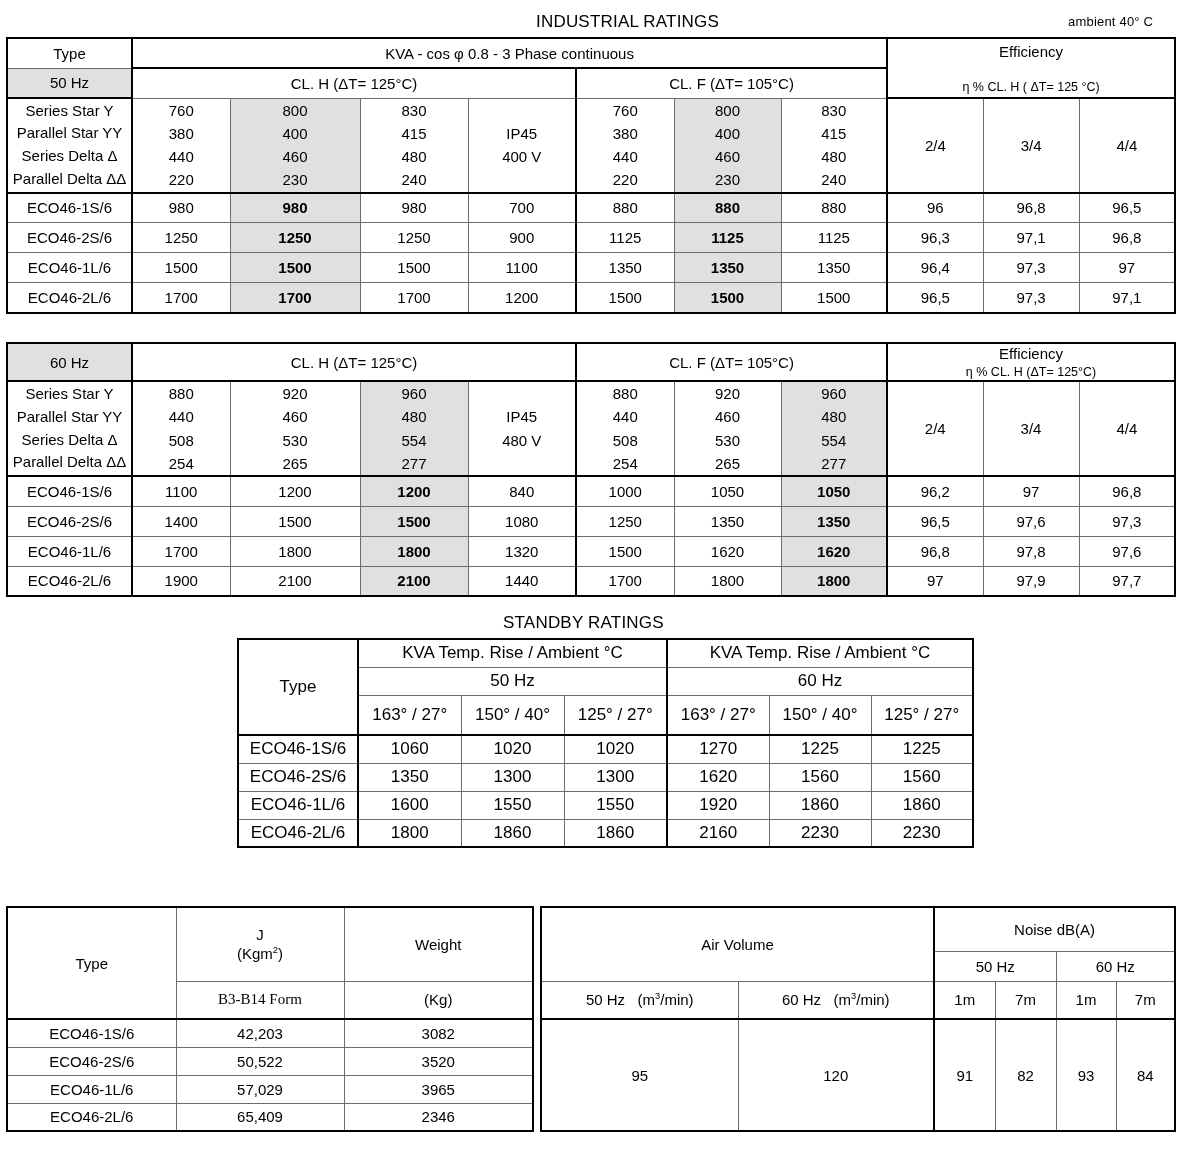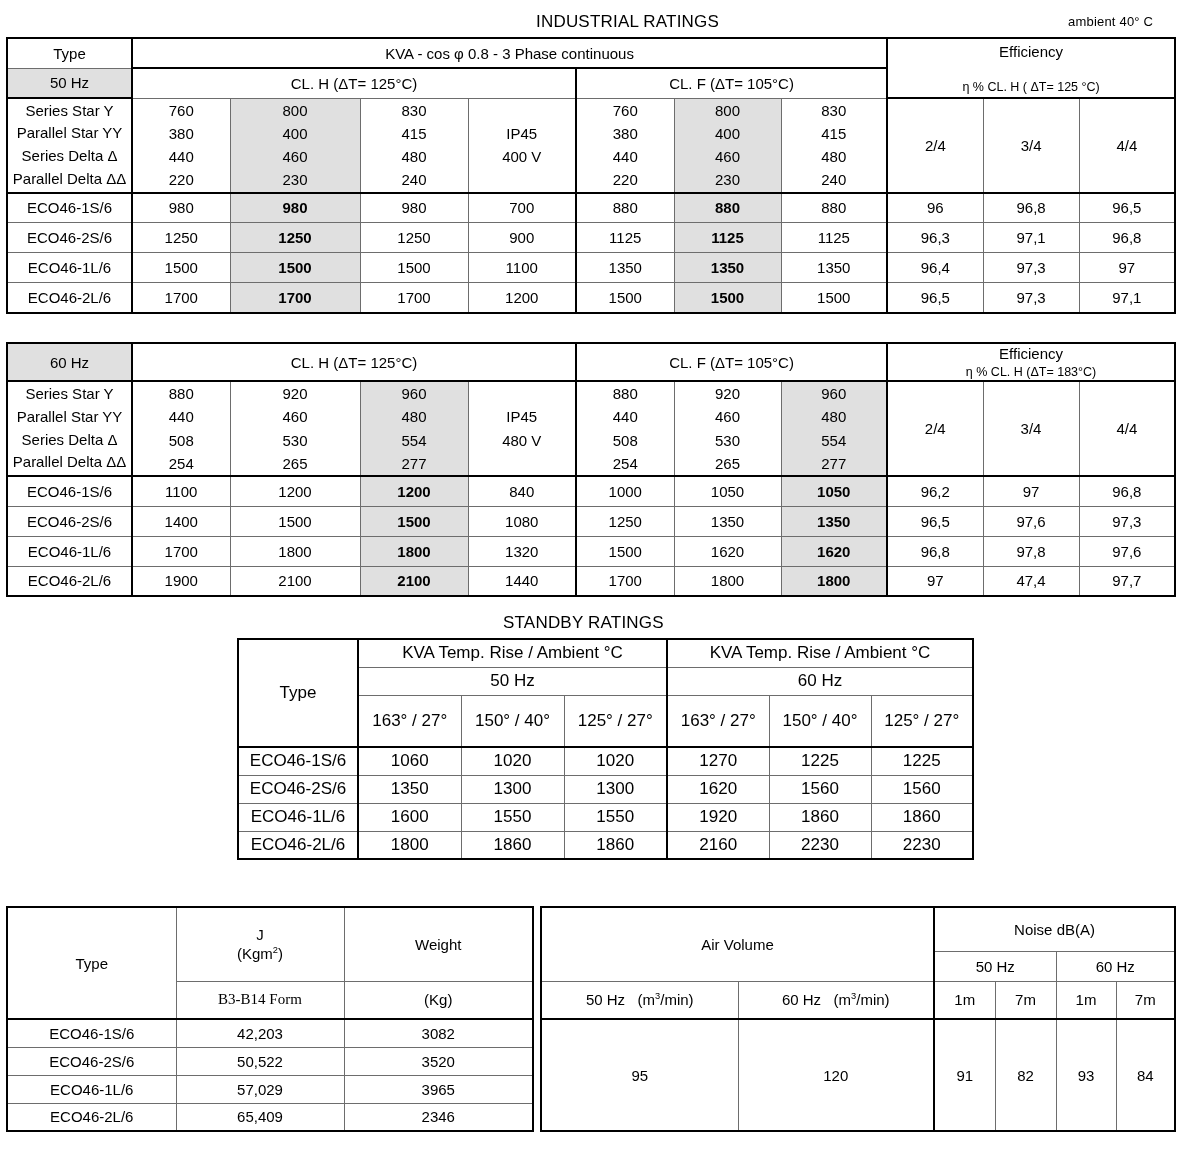--- a/index.html
+++ b/index.html
@@ -249,21 +249,21 @@
         <col style="width:96px">
         <col style="width:96px">
     </colgroup>
     <tbody>
       <tr style="height:38px">
         <td class="t-hz shade">60 Hz</td>
         <td colspan="4" class="t-cl bl">CL. H (ΔT= 125°C)</td>
         <td colspan="3" class="t-cl bl">CL. F (ΔT= 105°C)</td>
         <td colspan="3" class="t-eff bl">
           <div>Efficiency</div>
-          <div class="t-effsub" style="margin-top:3px">η %    CL. H (ΔT= 183°C)</div>
+          <div class="t-effsub" style="margin-top:3px">η %    CL. H (ΔT= 125°C)</div>
         </td>
       </tr>
       <tr style="height:72px">
         <td class="windlabels bt">
           <div>Series Star Y</div>
           <div>Parallel Star YY</div>
           <div>Series Delta Δ</div>
           <div>Parallel Delta ΔΔ</div>
         </td>
         <td class="t-num bl bt">
@@ -353,21 +353,21 @@
       <tr style="height:30px">
         <td class="t-model">ECO46-2L/6</td>
         <td class="t-val bl">1900</td>
         <td class="t-val">2100</td>
         <td class="t-val shade bold">2100</td>
         <td class="t-val">1440</td>
         <td class="t-val bl">1700</td>
         <td class="t-val">1800</td>
         <td class="t-val shade bold">1800</td>
         <td class="t-val bl">97</td>
-        <td class="t-val">47,4</td>
+        <td class="t-val">97,9</td>
         <td class="t-val">97,7</td>
       </tr>
     </tbody>
   </table>
 
   <table class="outer" id="tbl-standby">
     <colgroup>
       <col style="width:120px">
       <col style="width:103px">
         <col style="width:103px">
@@ -379,21 +379,21 @@
     <tbody>
       <tr style="height:28px">
         <td rowspan="3" class="s-type">Type</td>
         <td colspan="3" class="s-head bl">KVA Temp. Rise / Ambient °C</td>
         <td colspan="3" class="s-head bl">KVA Temp. Rise / Ambient °C</td>
       </tr>
       <tr style="height:28px">
         <td colspan="3" class="s-hz bl">50 Hz</td>
         <td colspan="3" class="s-hz bl">60 Hz</td>
       </tr>
-      <tr style="height:52px">
+      <tr style="height:40px">
         <td class="s-sub bl">163° / 27°</td>
         <td class="s-sub">150° / 40°</td>
         <td class="s-sub">125° / 27°</td>
         <td class="s-sub bl">163° / 27°</td>
         <td class="s-sub">150° / 40°</td>
         <td class="s-sub">125° / 27°</td>
       </tr>
 
       <tr style="height:28px">
         <td class="s-model bt">ECO46-1S/6</td>

